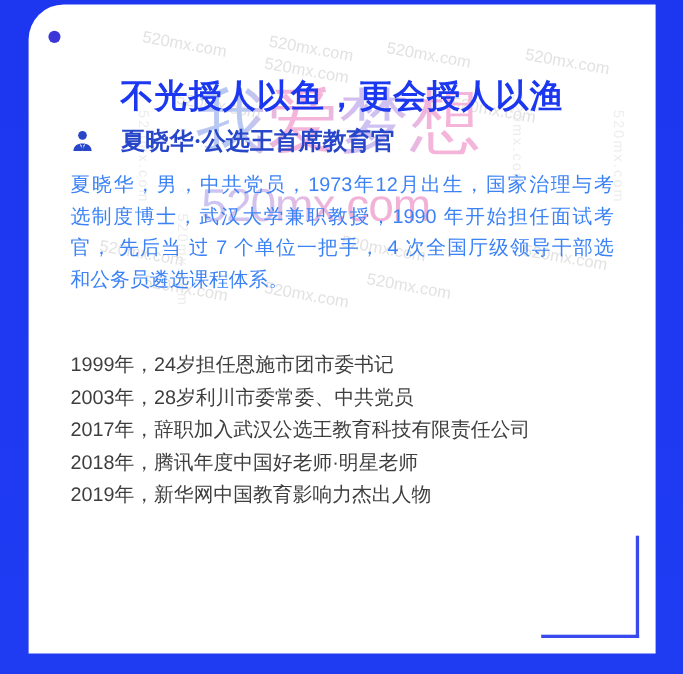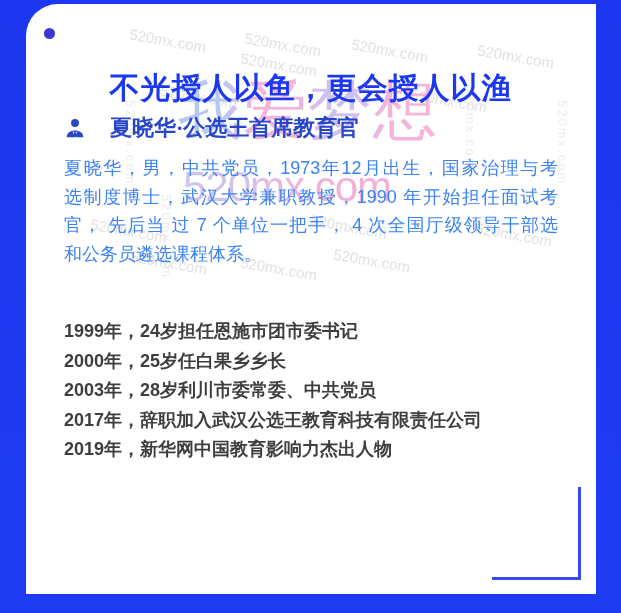--- a/index.html
+++ b/index.html
@@ -28,21 +28,21 @@
          font-size:30px;font-weight:700;letter-spacing:1px;color:#1b38f0;line-height:36px;
          font-family:"Liberation Sans",sans-serif;}
   .subtitle-row{position:absolute;left:38px;top:109px;display:flex;align-items:center;gap:24px;}
   .subtitle-row .p-icon{width:22px;height:22px;flex:0 0 auto;display:block;}
   .subtitle-text{font-size:22px;font-weight:700;color:#2746c8;font-family:"Liberation Serif",serif;
                  white-space:nowrap;}
   .bio{position:absolute;left:38px;top:150px;width:494px;color:#3b82f6;font-size:18px;}
   .bio-line{line-height:28.6px;text-align:justify;text-align-last:justify;white-space:nowrap;}
   .bio-line:last-child{text-align-last:left;}
   .timeline{position:absolute;left:38px;top:313px;width:510px;color:#3e3e3e;font-size:18px;}
-  .tl-line{line-height:29.5px;white-space:nowrap;font-weight:bold;}
+  .tl-line{line-height:29.5px;white-space:nowrap;}
   .bracket{position:absolute;left:466px;top:483px;width:86px;height:90px;
            border-right:3px solid #3849ee;border-bottom:3px solid #3849ee;}
 </style>
 </head>
 <body>
 
 <div class="frame">
   <div class="card">
 
     <div class="wm-layer">
@@ -91,28 +91,28 @@
           <div class="bio-line">官， 先后当 过 7 个单位一把手， 4 次全国厅级领导干部选</div>
 
 
           <div class="bio-line">和公务员遴选课程体系。</div>
         </div>
 
       <div class="timeline">
 
           <div class="tl-line">1999年，24岁担任恩施市团市委书记</div>
 
-          <div class="tl-line">2000年，25岁任白果乡乡长</div>
 
 
           <div class="tl-line">2003年，28岁利川市委常委、中共党员</div>
 
 
           <div class="tl-line">2017年，辞职加入武汉公选王教育科技有限责任公司</div>
 
+          <div class="tl-line">2018年，腾讯年度中国好老师·明星老师</div>
 
           <div class="tl-line">2019年，新华网中国教育影响力杰出人物</div>
         </div>
 
       <div class="bracket"></div>
     </div>
 
   </div>
 </div>
 

